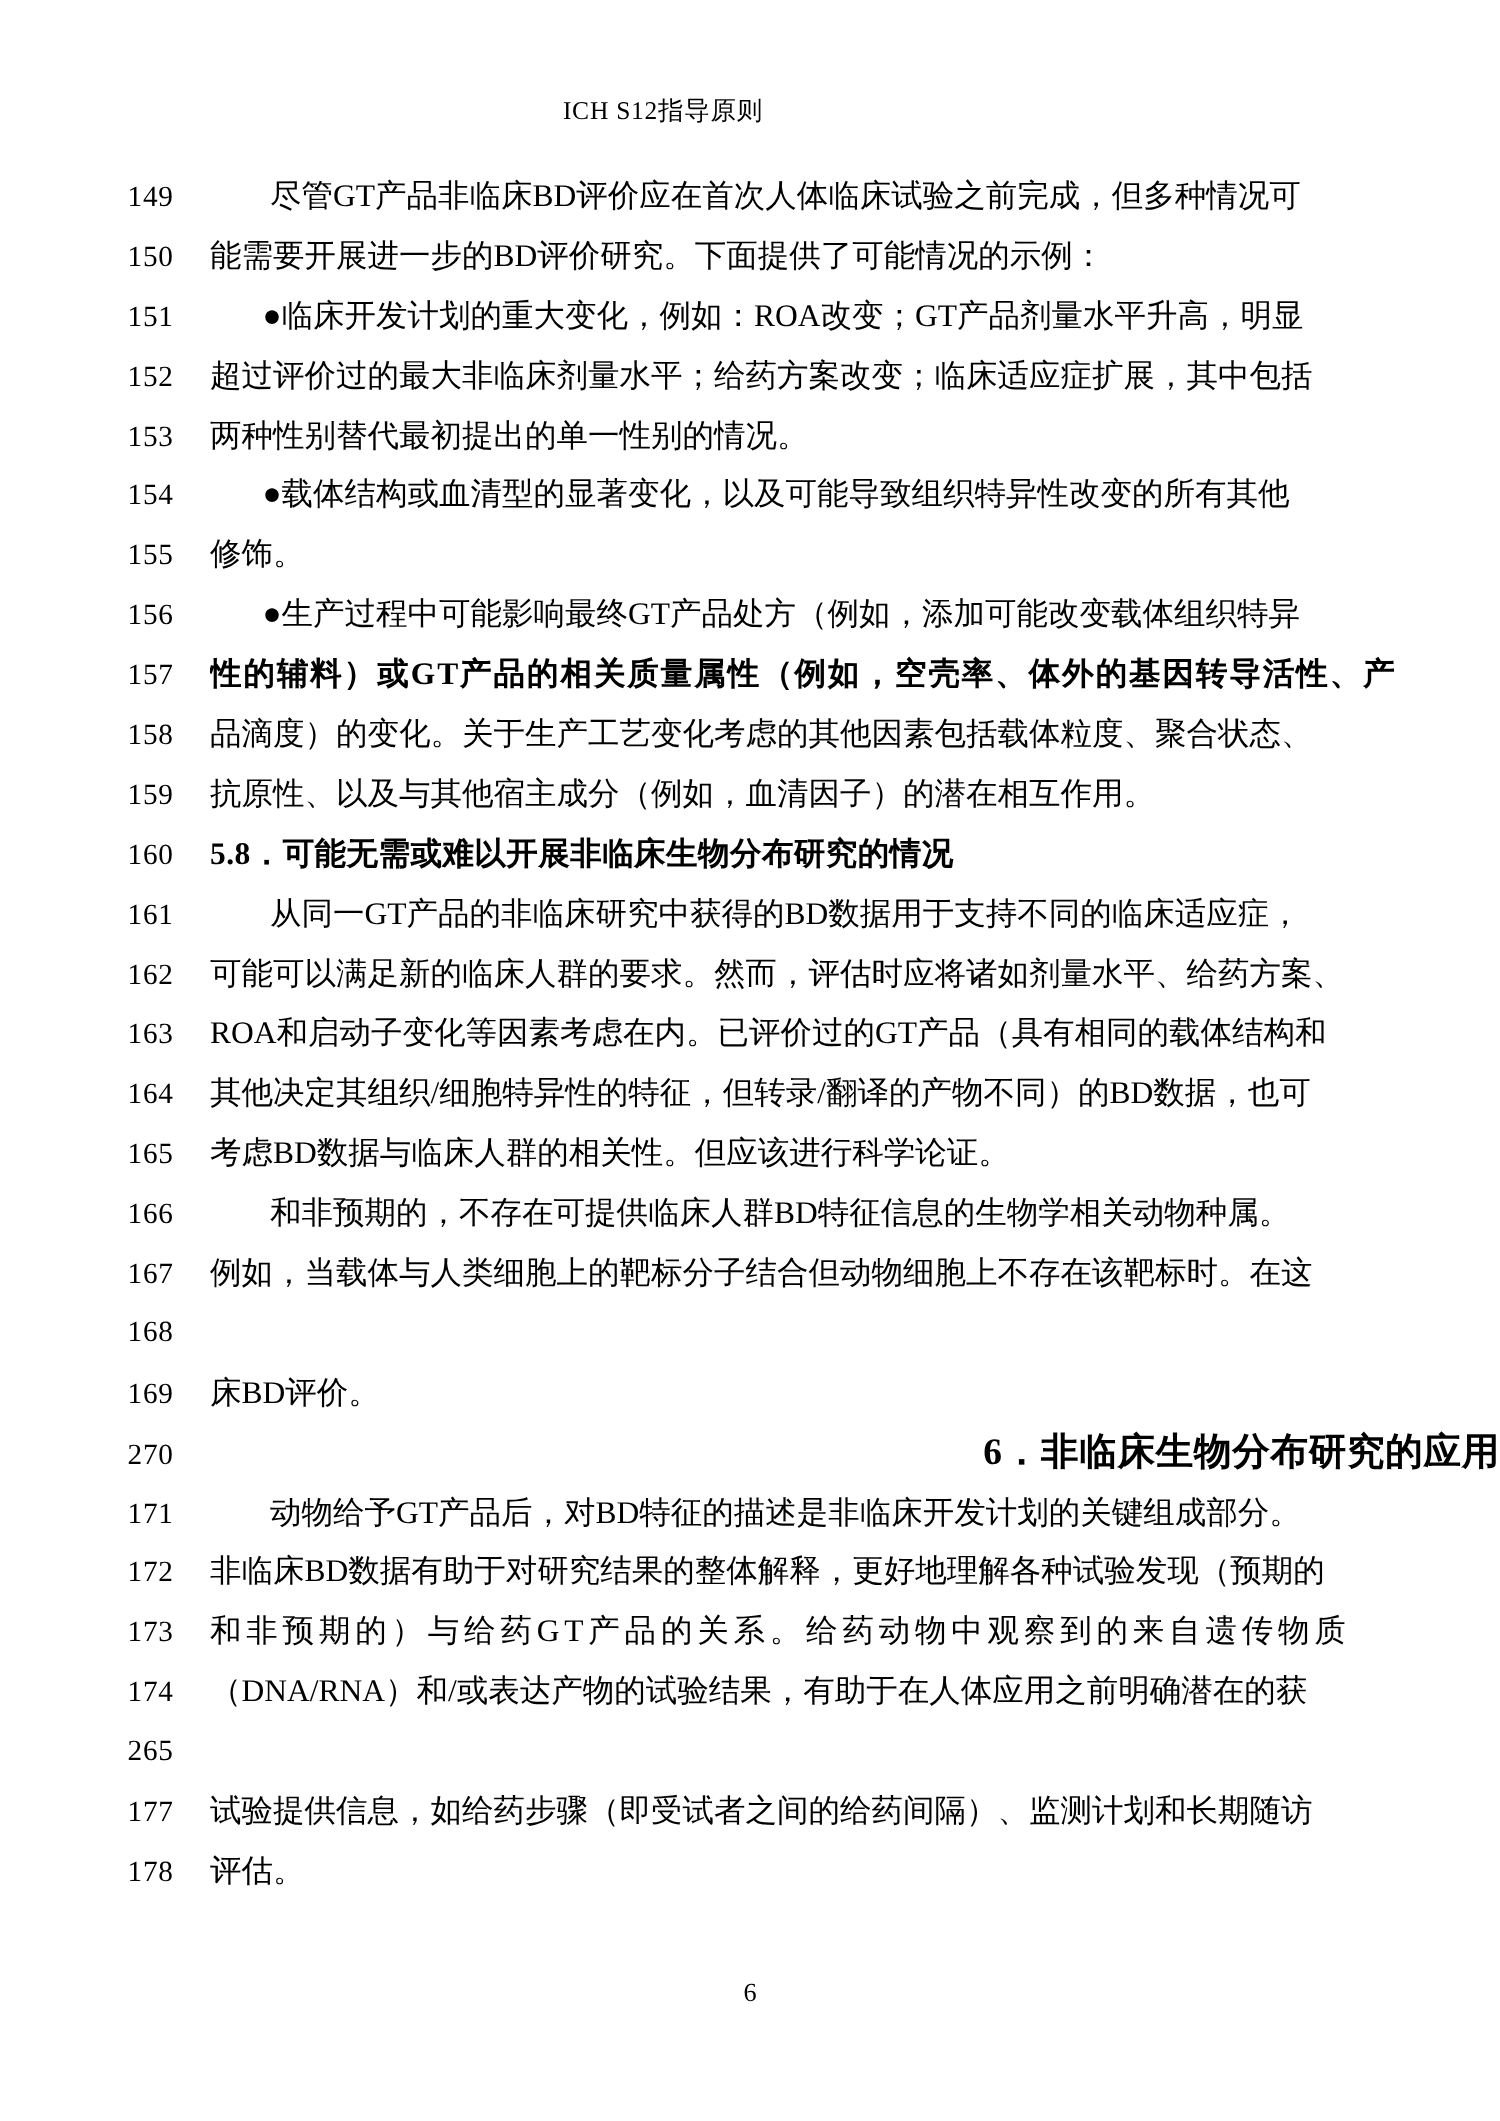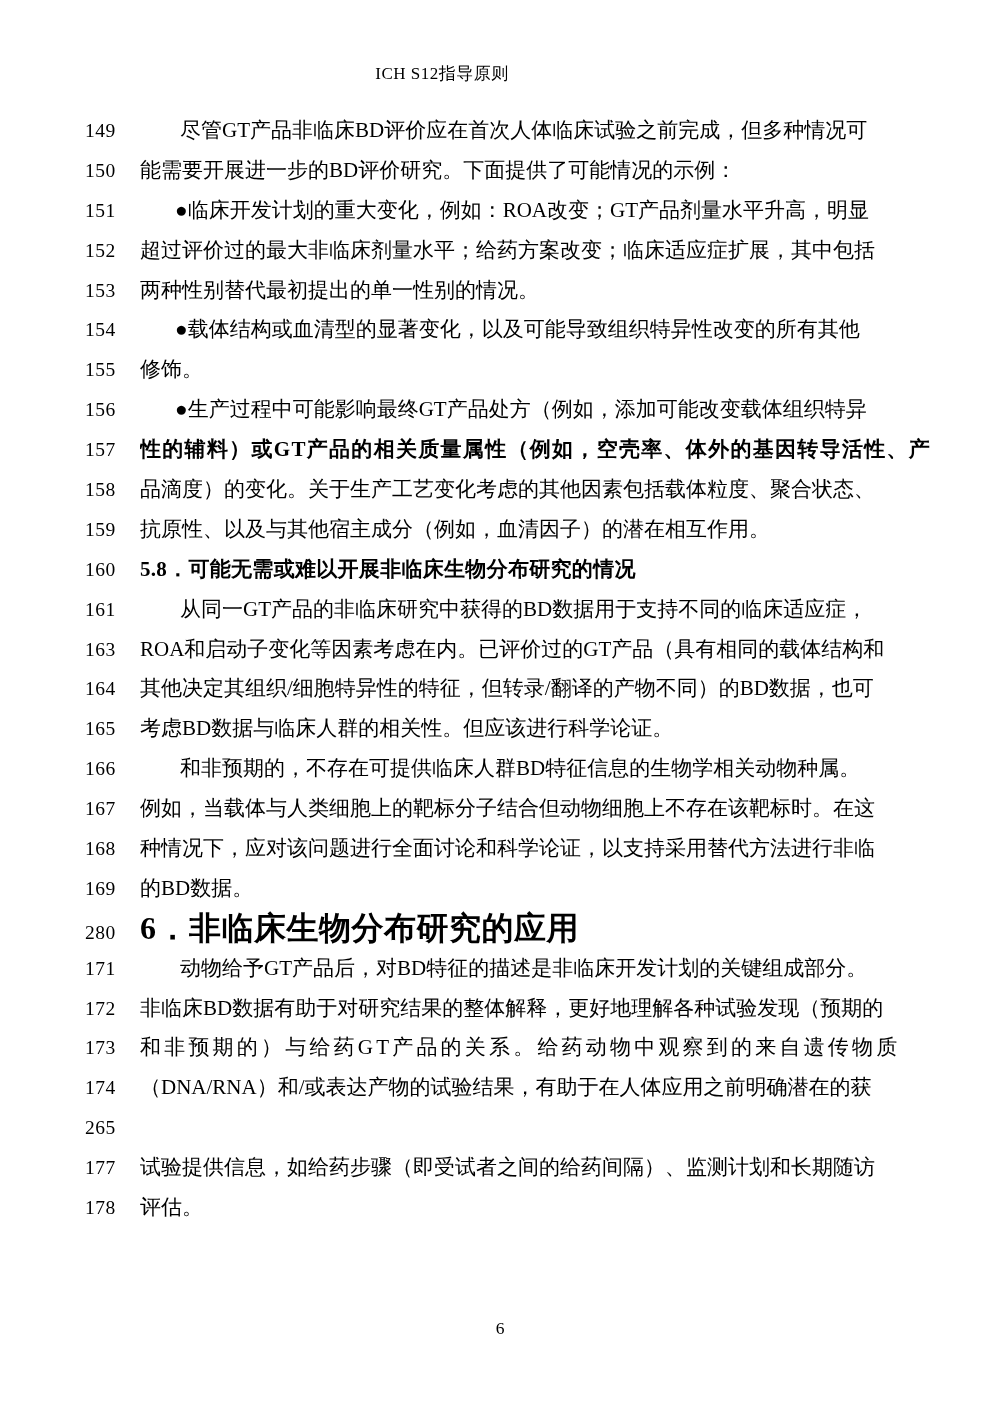--- a/index.html
+++ b/index.html
@@ -46,21 +46,21 @@
     letter-spacing: 0.5px;
   }
   .txt {
     font-size: 21px;
     flex: 1 1 auto;
     overflow: hidden;
   }
   .indent .txt   { padding-left: 40px; }
   .bullet .txt   { padding-left: 35px; }
   .h-small .txt  { font-weight: bold; letter-spacing: 0.3px; }
-  .h-large .txt  { font-weight: bold; font-size: 32px; letter-spacing: 0.5px; }
+  .h-large .txt  { font-weight: bold; font-size: 25px; letter-spacing: 0.5px; text-align: right; }
   .ls1 .txt      { letter-spacing: 1.3px; font-weight: bold; }
   .ls3 .txt      { letter-spacing: 3.2px; }
   .page-footer {
     position: absolute;
     top: 1318px;
     left: 0;
     width: 1000px;
     text-align: center;
     font-size: 17.5px;
   }
@@ -117,20 +117,24 @@
     </div>
   <div class="row h-small">
       <span class="num">160</span>
       <span class="txt">5.8．可能无需或难以开展非临床生物分布研究的情况</span>
     </div>
   <div class="row indent">
       <span class="num">161</span>
       <span class="txt">从同一GT产品的非临床研究中获得的BD数据用于支持不同的临床适应症，</span>
     </div>
   <div class="row">
+      <span class="num">162</span>
+      <span class="txt">可能可以满足新的临床人群的要求。然而，评估时应将诸如剂量水平、给药方案、</span>
+    </div>
+  <div class="row">
       <span class="num">163</span>
       <span class="txt">ROA和启动子变化等因素考虑在内。已评价过的GT产品（具有相同的载体结构和</span>
     </div>
   <div class="row">
       <span class="num">164</span>
       <span class="txt">其他决定其组织/细胞特异性的特征，但转录/翻译的产物不同）的BD数据，也可</span>
     </div>
   <div class="row">
       <span class="num">165</span>
       <span class="txt">考虑BD数据与临床人群的相关性。但应该进行科学论证。</span>
@@ -138,28 +142,27 @@
   <div class="row indent">
       <span class="num">166</span>
       <span class="txt">和非预期的，不存在可提供临床人群BD特征信息的生物学相关动物种属。</span>
     </div>
   <div class="row">
       <span class="num">167</span>
       <span class="txt">例如，当载体与人类细胞上的靶标分子结合但动物细胞上不存在该靶标时。在这</span>
     </div>
   <div class="row">
       <span class="num">168</span>
-      <span class="txt">种情况下，应对该问题进行全面讨论和科学论证，以支持采用替代方法进行非临</span>
     </div>
   <div class="row">
       <span class="num">169</span>
-      <span class="txt">的BD数据。</span>
+      <span class="txt">床BD评价。</span>
     </div>
   <div class="row h-large">
-      <span class="num">280</span>
+      <span class="num">270</span>
       <span class="txt">6．非临床生物分布研究的应用</span>
     </div>
   <div class="row indent">
       <span class="num">171</span>
       <span class="txt">动物给予GT产品后，对BD特征的描述是非临床开发计划的关键组成部分。</span>
     </div>
   <div class="row">
       <span class="num">172</span>
       <span class="txt">非临床BD数据有助于对研究结果的整体解释，更好地理解各种试验发现（预期的</span>
     </div>

